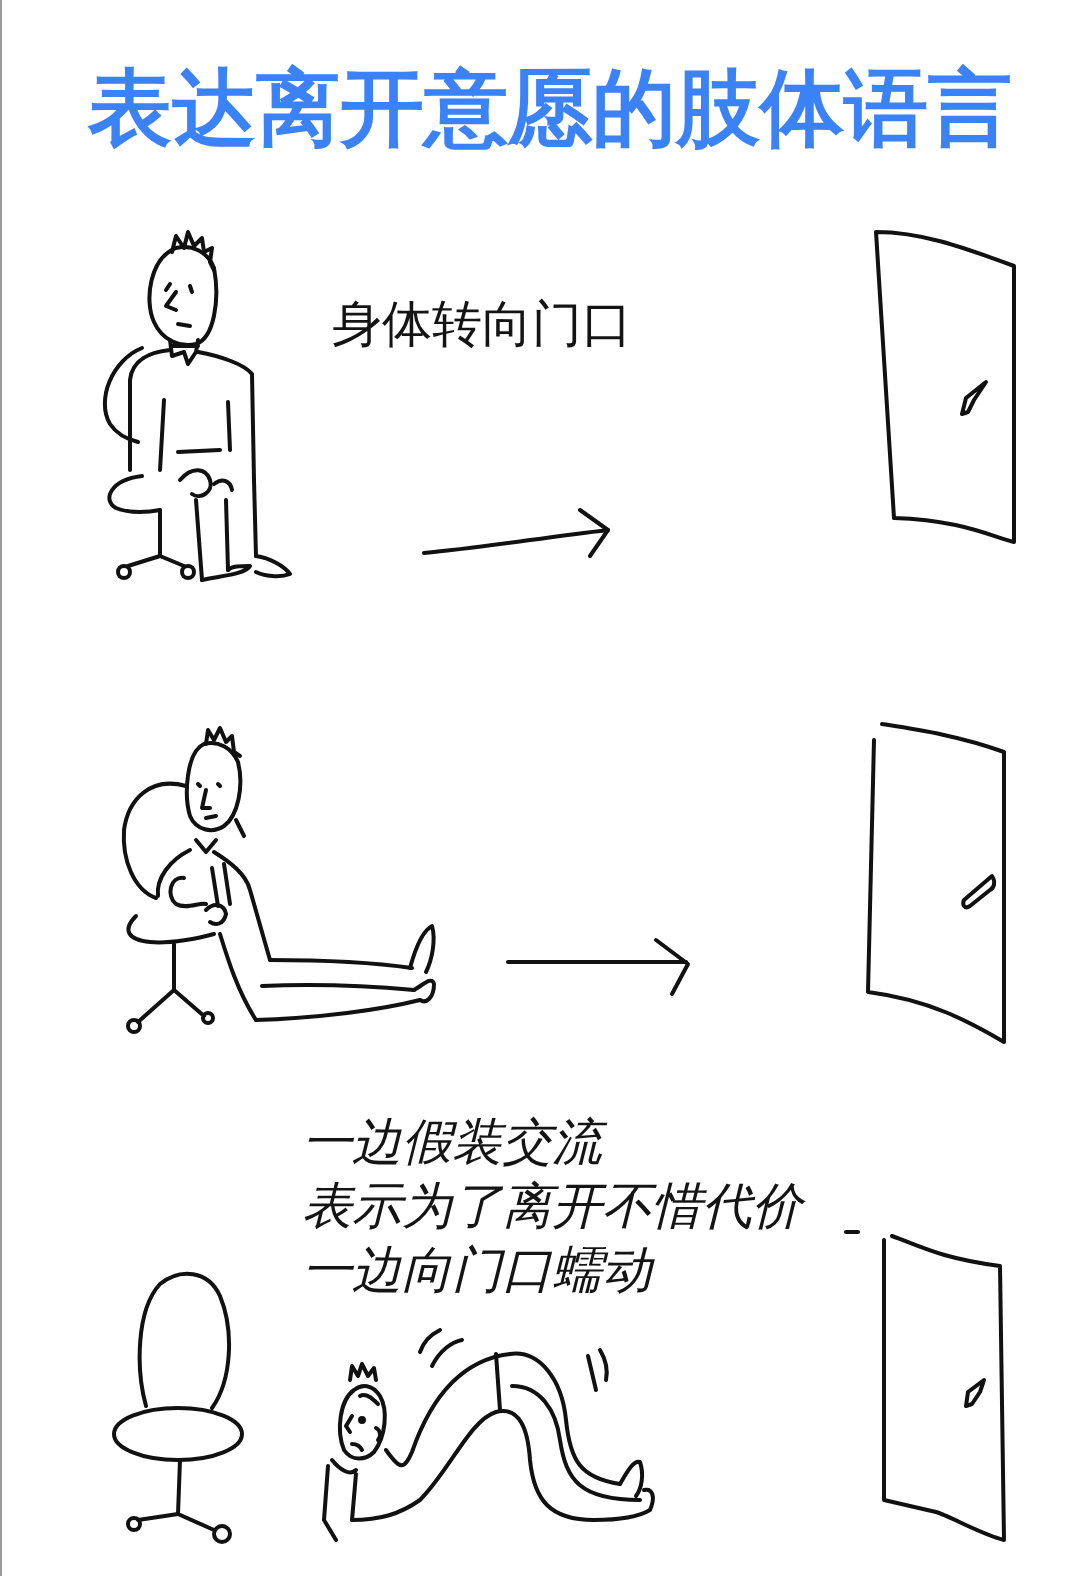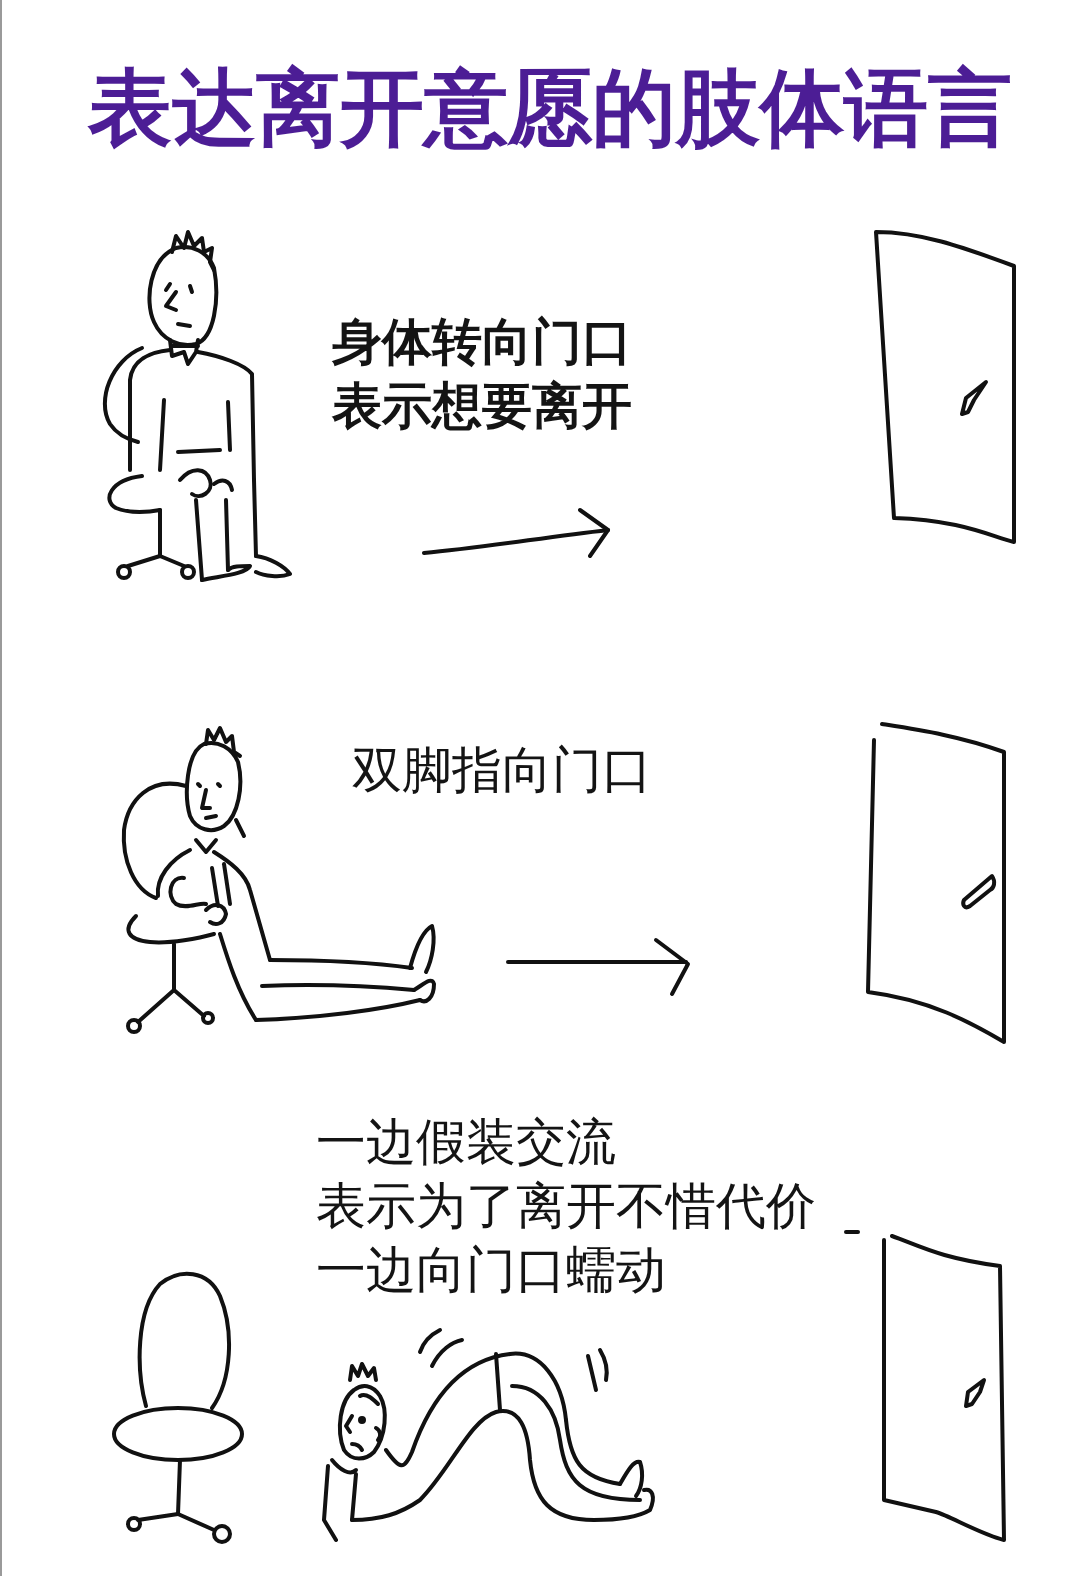--- a/index.html
+++ b/index.html
@@ -10,50 +10,48 @@
       overflow: hidden;
       font-family: "DejaVu Sans", "Liberation Sans", sans-serif;
       color: #111111;
     }
     .left-edge {
       position: absolute; left: 0; top: 0; width: 2px; height: 1576px; background: #9a9a9a;
     }
     .title {
       position: absolute; left: 88px; top: 58px; width: 900px;
       font-size: 84px; font-weight: bold; letter-spacing: 0px;
-      color: #4c1d95; line-height: 100px; white-space: nowrap;
+      color: #3b82f6; line-height: 100px; white-space: nowrap;
       transform: scaleX(1.0);
     }
     .caption {
       position: absolute; font-size: 50px; line-height: 64px;
       color: #141414; white-space: nowrap; font-weight: normal;
     }
-    .cap1 { left: 332px; top: 310px; font-weight: bold; }
+    .cap1 { left: 332px; top: 292px; }
     .cap2 { left: 352px; top: 738px; }
-    .cap3 { left: 316px; top: 1110px; }
+    .cap3 { left: 302px; top: 1110px; font-style: italic; }
     .caption div { display: block; }
     svg.art { position: absolute; left: 0; top: 0; }
     svg.art path, svg.art ellipse, svg.art line, svg.art circle, svg.art polyline {
       fill: none; stroke: #111; stroke-width: 4; stroke-linecap: round; stroke-linejoin: round;
     }
   </style>
 </head>
 <body>
 
 <div class="left-edge"></div>
 
 <div class="title">表达离开意愿的肢体语言</div>
 
 <div class="caption cap1">
   <div>身体转向门口</div>
-  <div>表示想要离开</div>
 </div>
 
 <div class="caption cap2">
-  <div>双脚指向门口</div>
 </div>
 
 <div class="caption cap3">
   <div>一边假装交流</div>
   <div>表示为了离开不惜代价</div>
   <div>一边向门口蠕动</div>
 </div>
 
 <svg class="art" width="1080" height="1576" viewBox="0 0 1080 1576">
 

